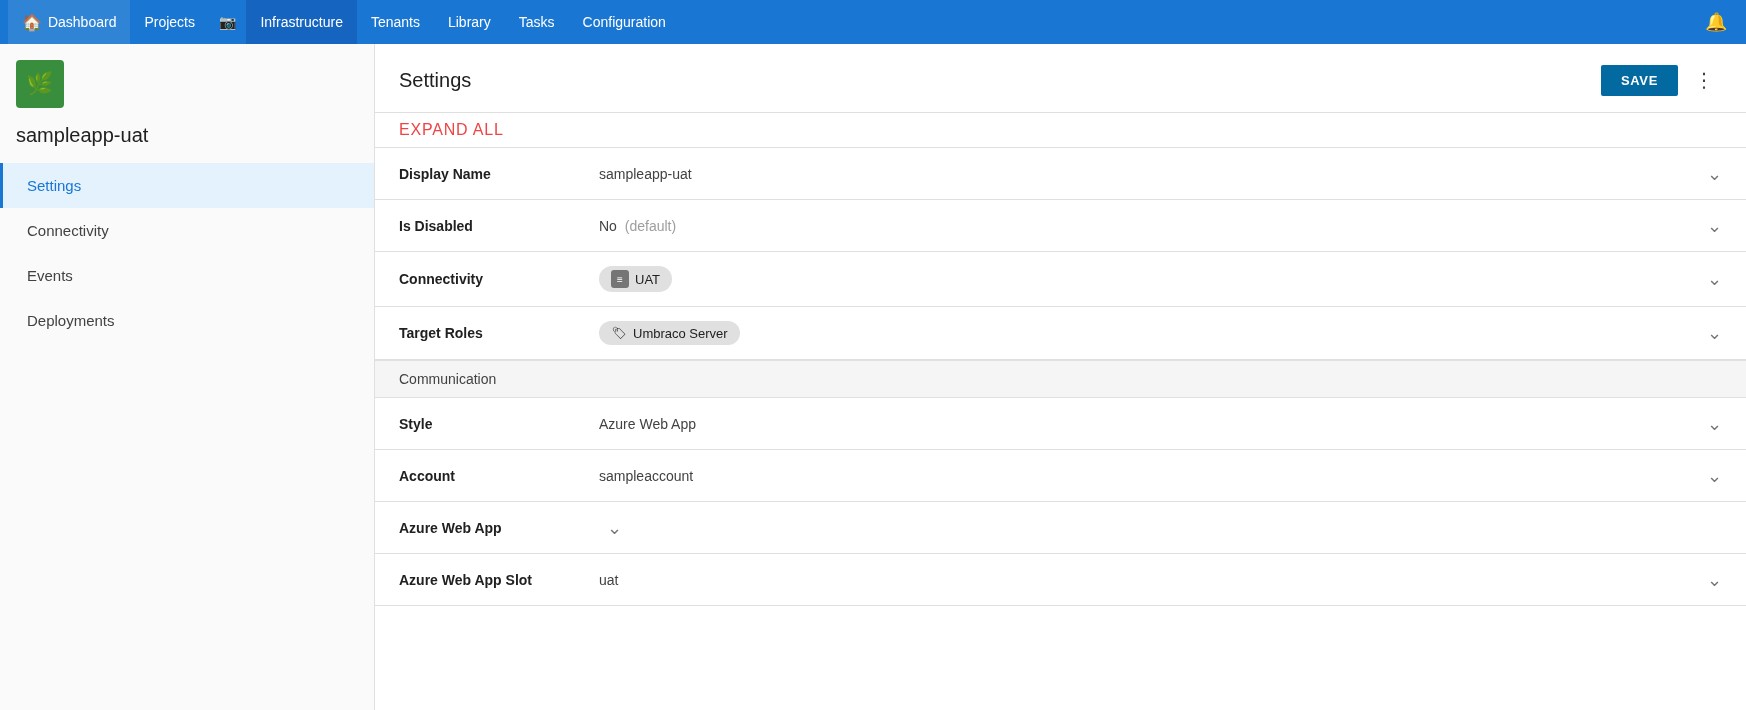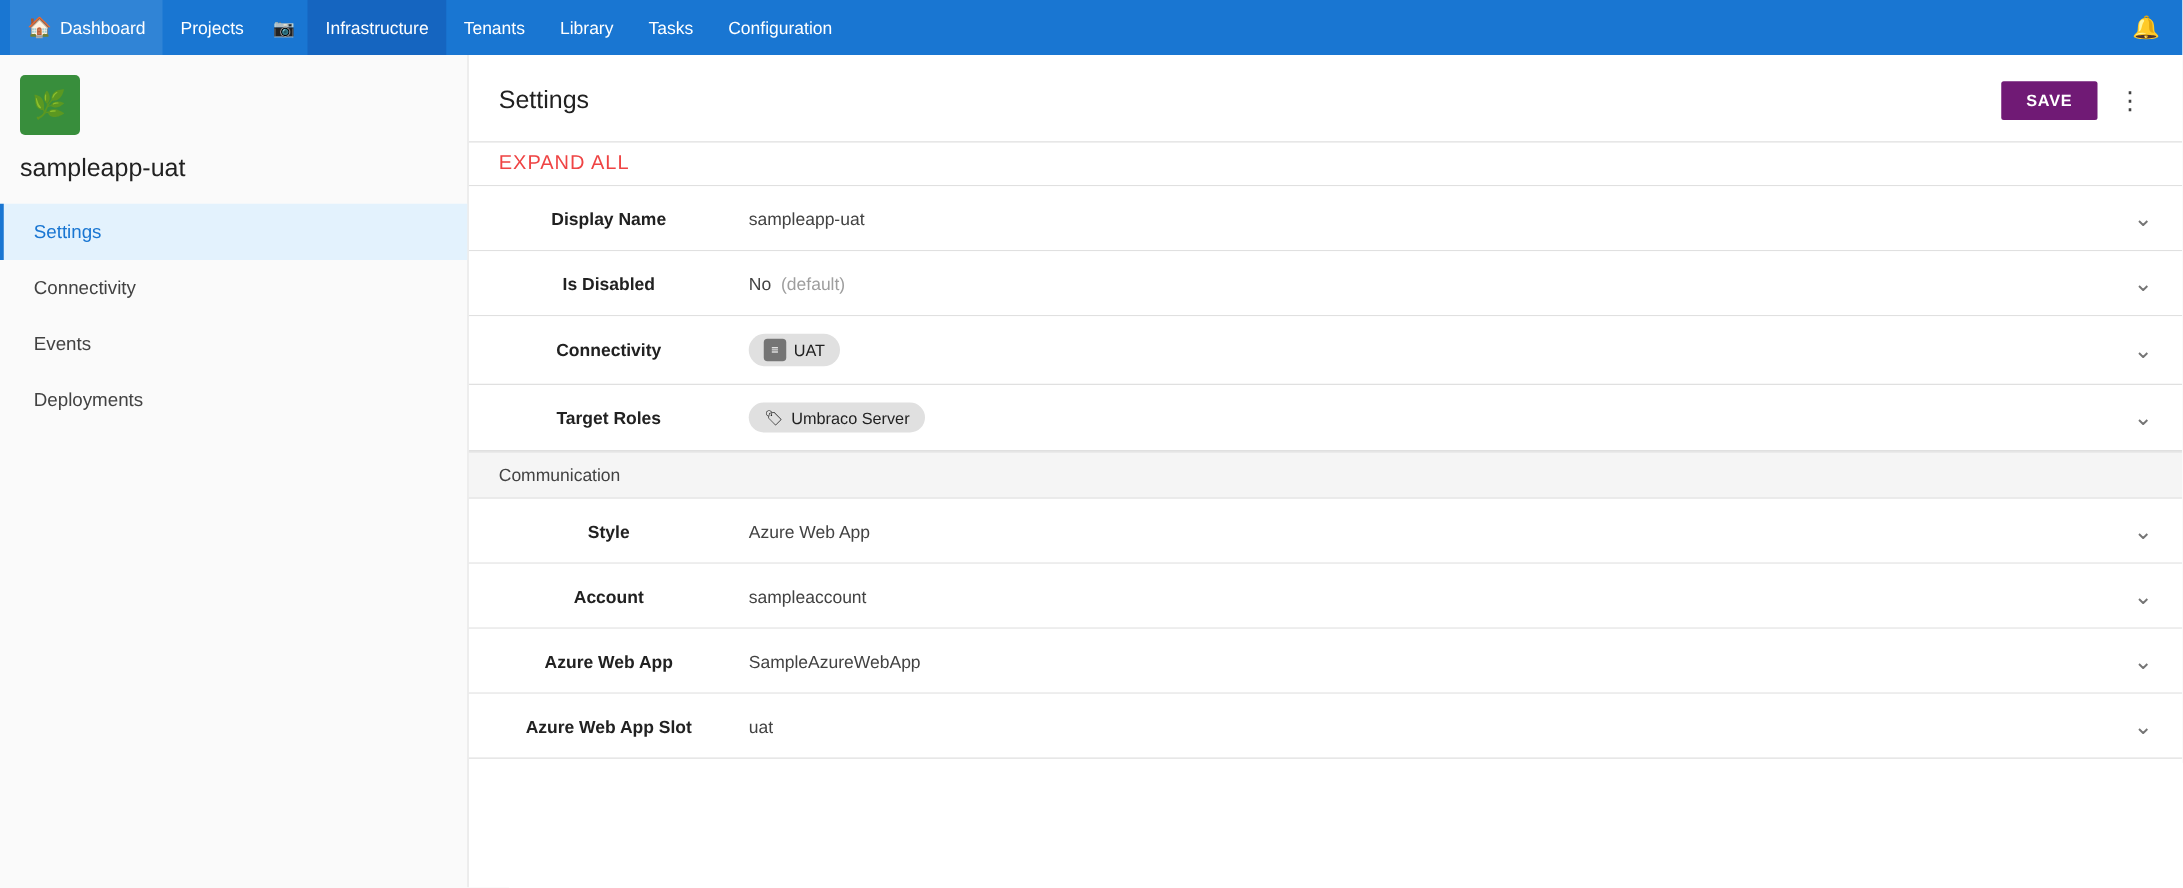--- a/index.html
+++ b/index.html
@@ -107,21 +107,21 @@
       font-size: 20px;
       font-weight: 400;
       color: #212121;
     }
     .header-actions {
       display: flex;
       align-items: center;
       gap: 8px;
     }
     .save-btn {
-      background: #701a75;
+      background: #0369a1;
       color: #fff;
       border: none;
       padding: 8px 20px;
       font-size: 13px;
       font-weight: 600;
       letter-spacing: 0.05em;
       cursor: pointer;
       border-radius: 2px;
     }
     .more-btn {
@@ -151,21 +151,21 @@
       border-bottom: 1px solid #e0e0e0;
       padding: 14px 24px;
       background: #fff;
       min-height: 52px;
     }
     .row-label {
       width: 200px;
       font-weight: 600;
       color: #212121;
       font-size: 14px;
-      text-align: center;
+      text-align: left;
       padding-right: 24px;
       flex-shrink: 0;
     }
     .row-value {
       flex: 1;
       color: #424242;
       font-size: 14px;
     }
     .row-chevron {
       color: #757575;
@@ -333,21 +333,20 @@
     </div>
 
     <div class="settings-row">
       <div class="row-label">Account</div>
       <div class="row-value">sampleaccount</div>
       <span class="row-chevron">⌄</span>
     </div>
 
     <div class="settings-row">
       <div class="row-label">Azure Web App</div>
-      <div class="row-value">SampleAzureWebApp</div>
       <span class="row-chevron">⌄</span>
     </div>
 
     <div class="settings-row">
       <div class="row-label">Azure Web App Slot</div>
       <div class="row-value">uat</div>
       <span class="row-chevron">⌄</span>
     </div>
 
   </main>

